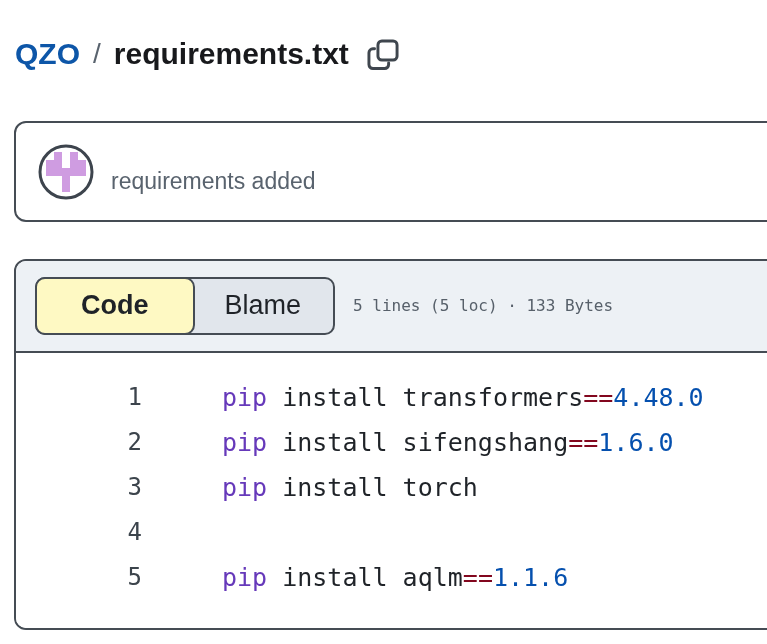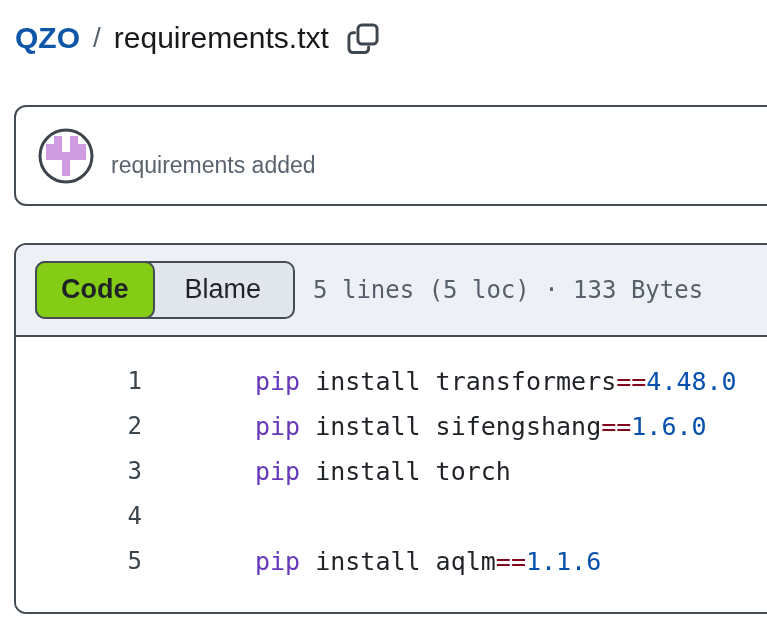--- a/index.html
+++ b/index.html
@@ -6,29 +6,29 @@
   body {
     width: 767px; height: 644px;
     overflow: hidden;
     background: #ffffff;
     font-family: "Liberation Sans", sans-serif;
     color: #1f2328;
   }
   
   .breadcrumb {
     display: flex; align-items: center;
-    padding: 16px 0 0 15px;
+    padding: 32px 0 0 15px;
     height: 44px;
   }
   .repo-link {
     color: #0d56a8; font-size: 30px; font-weight: bold;
     text-decoration: none; cursor: pointer;
   }
   .crumb-sep { color: #59636e; font-size: 28px; margin: 0 13px; font-weight: normal; }
-  .file-title { font-size: 30px; font-weight: normal; color: #18191c; }
+  .file-title { font-size: 30px; font-weight: bold; color: #18191c; }
   .copy-btn {
     background: none; border: none; padding: 0; margin: 2px 0 0 16px;
     cursor: pointer; line-height: 0;
   }
   
   .card {
     box-sizing: border-box;
     border: 2px solid #454c54;
     border-radius: 12px;
     margin-left: 14px;
@@ -58,44 +58,44 @@
     border-radius: 10px;
     background: #e1e6ec;
   }
   .tab {
     font-family: "Liberation Sans", sans-serif;
     font-size: 27px; color: #1f2328;
     background: transparent; border: none;
     padding: 1px 32px; cursor: pointer; line-height: 1.1;
   }
   .tab.active {
-    background: #84cc16;
+    background: #fef9c3;
     border: 2px solid #454c54;
     border-radius: 10px;
     margin: -2px;
     font-weight: bold;
-    padding: 12px 24px;
+    padding: 12px 44px;
   }
   .file-meta {
     margin-left: 18px;
     font-family: "DejaVu Sans Mono", monospace;
-    font-size: 24px; color: #57606a;
+    font-size: 16px; color: #57606a;
     white-space: pre;
   }
   .code-view { padding: 22px 0 28px 0; background: #ffffff; }
   .code-line {
     display: flex; align-items: center; height: 45px;
     font-family: "DejaVu Sans Mono", monospace; font-size: 25px;
   }
   .line-number {
     flex: none; width: 126px; text-align: right;
     font-size: 24px; color: #3c444c; cursor: pointer;
   }
   .line-content { margin-left: 80px; white-space: pre; }
-  .tok-kw  { color: #6639ba; margin-left: 33px; }
+  .tok-kw  { color: #6639ba; }
   .tok-pl  { color: #1f2328; }
   .tok-op  { color: #82071e; }
   .tok-num { color: #0550ae; text-align: center; }
 </style>
 </head>
 <body>
 
 <div>
 
   <div class="breadcrumb">

